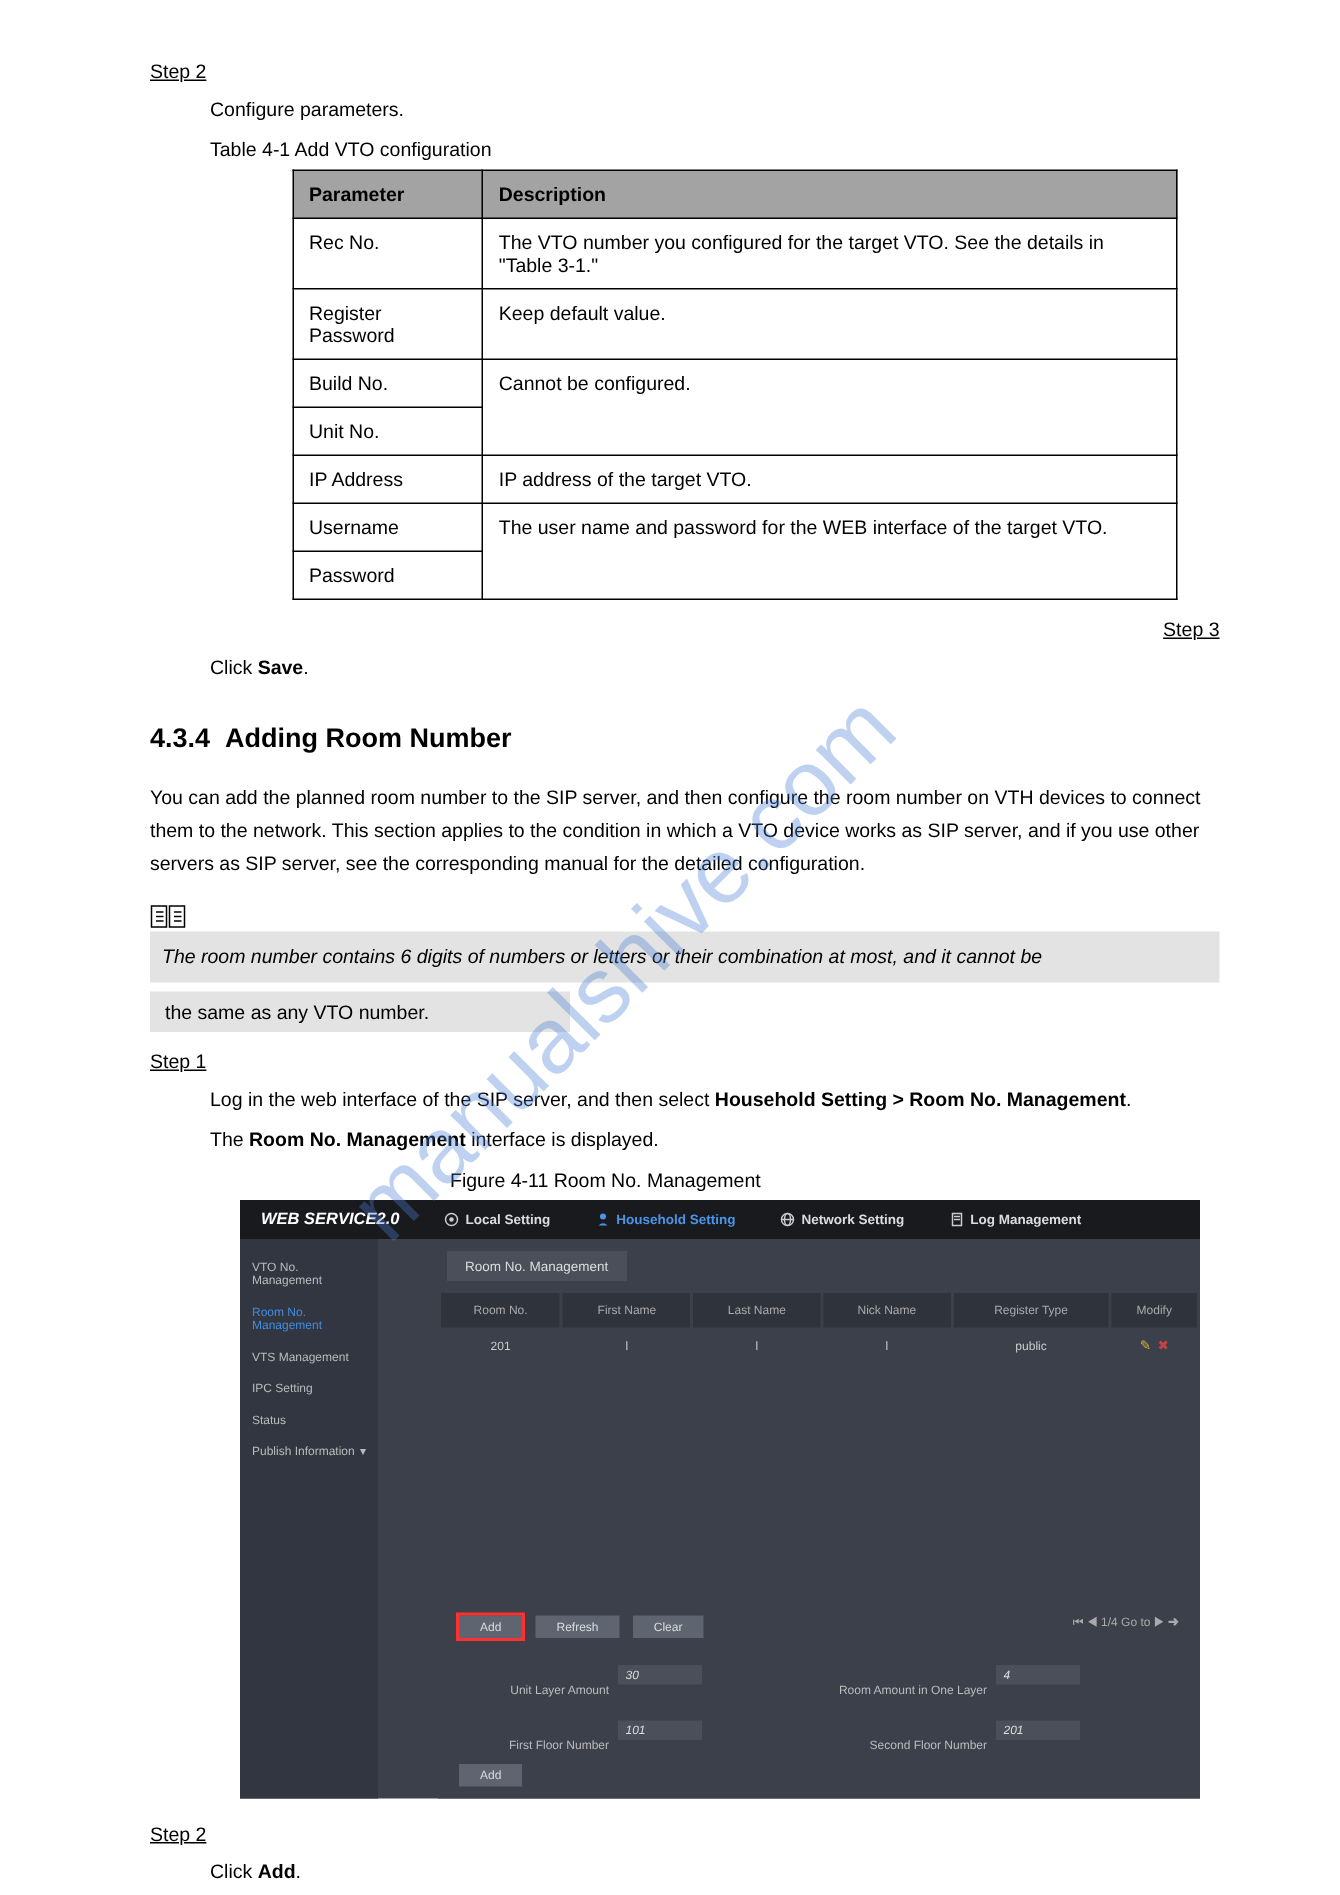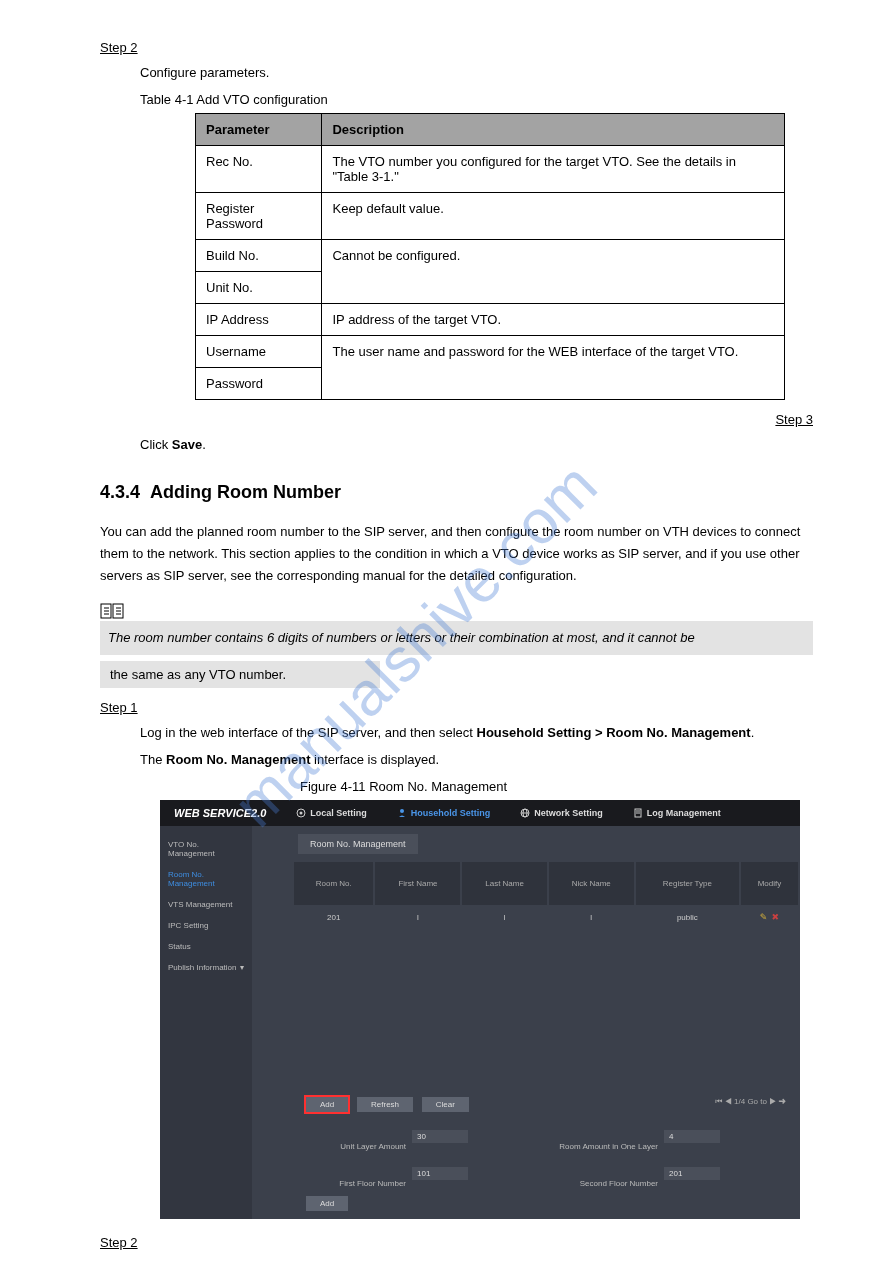--- a/index.html
+++ b/index.html
@@ -85,21 +85,21 @@
       margin: 8px 0 0 6px;
       font-size: 9px;
       color: #ddd;
     }
     .ss-table { width: 100%; margin-top: 6px; }
     .ss-table th {
       background: #2f333c;
       color: #aaa;
       font-weight: normal;
       font-size: 8px;
-      padding: 17px 4px;
+      padding: 7px 4px;
       text-align: center;
     }
     .ss-table td {
       font-size: 8px;
       padding: 5px 4px;
       text-align: center;
       color: #ccc;
       background: #3b404b;
     }
     .edit-ico { color: #d4b03a; font-size: 9px; }
@@ -114,21 +114,21 @@
       margin-right: 6px;
     }
     .ss-btn.highlight { outline: 2px solid #ff3030; }
     .ss-pager { float: right; font-size: 8px; color: #aaa; }
     .ss-fields { margin-top: 10px; display: flex; gap: 50px; }
     .ss-fieldcol { display: flex; flex-direction: column; gap: 8px; }
     .ss-field { display: flex; align-items: center; gap: 6px; }
     .ss-field label { font-size: 8px; width: 100px; text-align: right; color: #bbb; margin-top: 20px; }
     .ss-field input {
       background: #4a4f5a; border: none; color: #ddd; font-size: 8px;
-      padding: 2px 5px; width: 56px;
+      padding: 2px 5px; width: 56px; font-style: italic;
     }
     .watermark {
       position: absolute;
       top: 350px; left: 120px;
       width: 620px; height: 620px;
       pointer-events: none;
       z-index: 5;
       opacity: 0.65;
     }
     .page-num { text-align: center; font-size: 13px; margin-top: 30px; }

